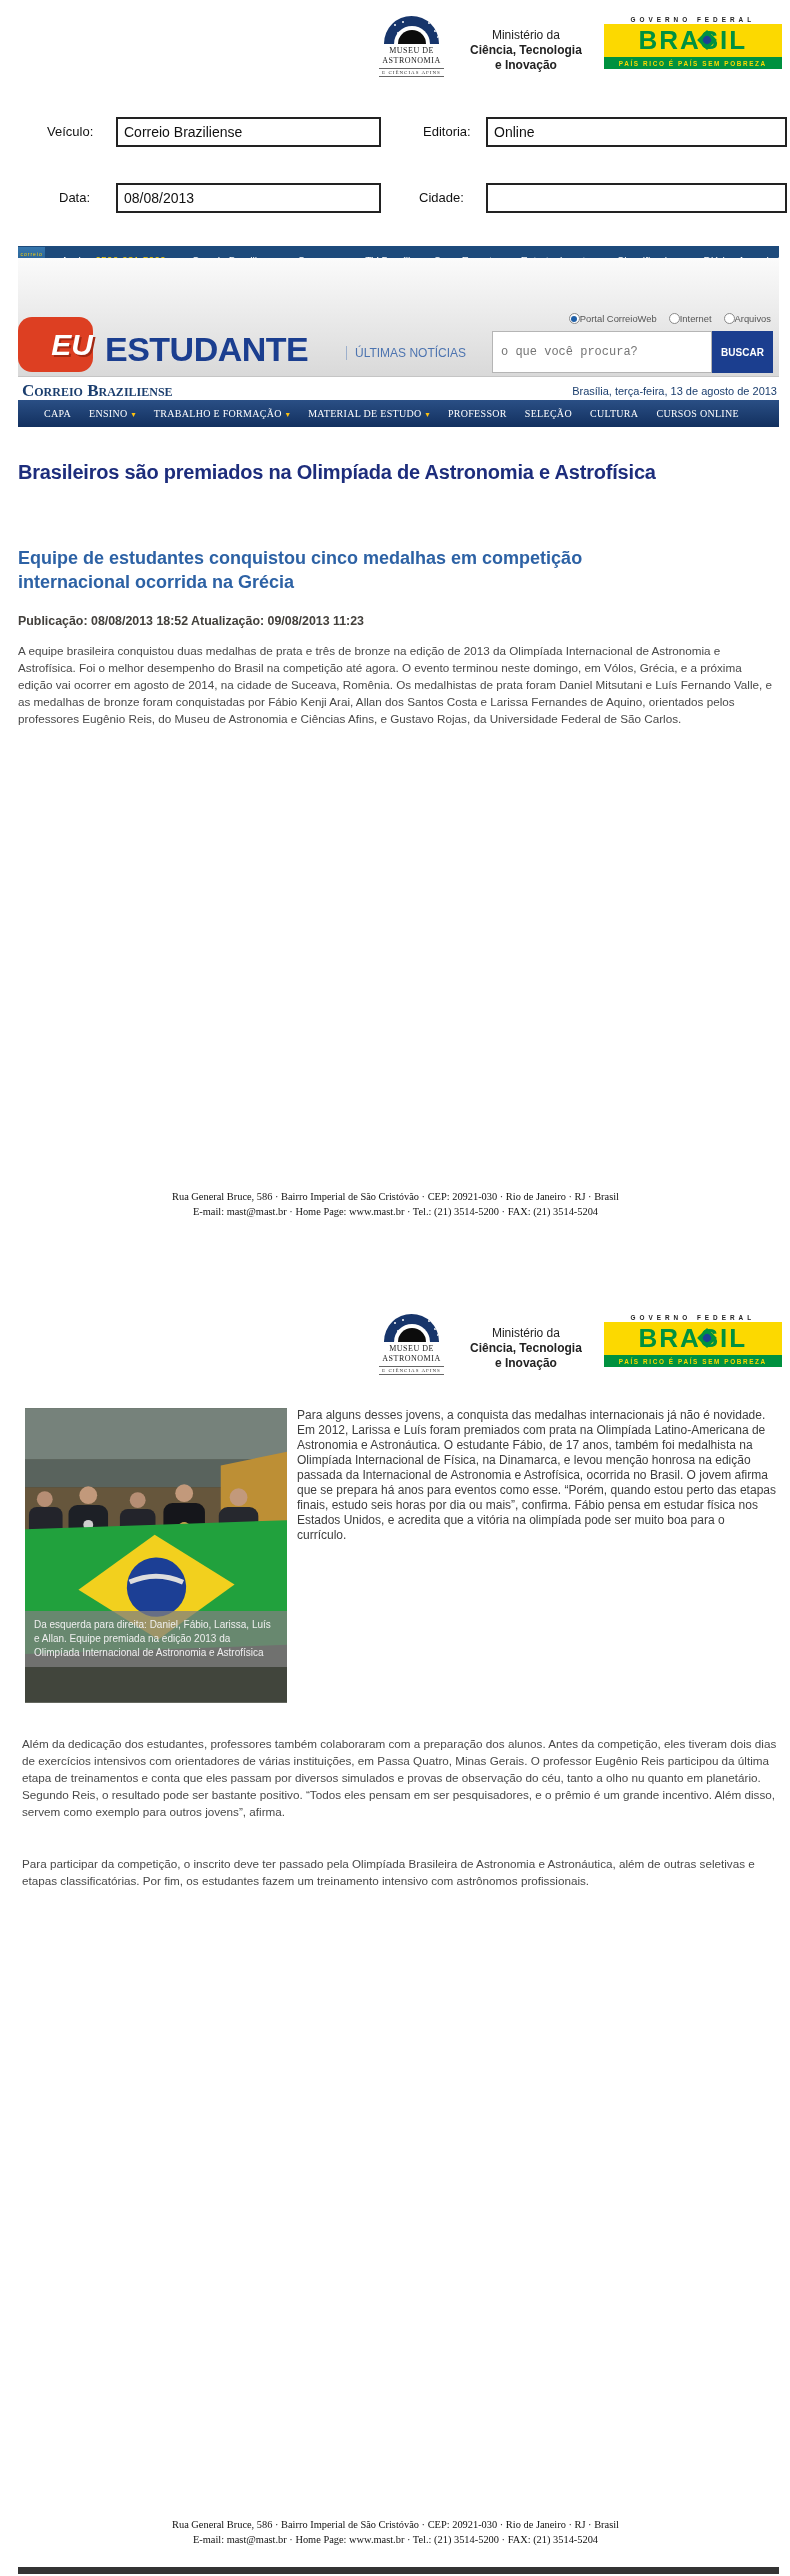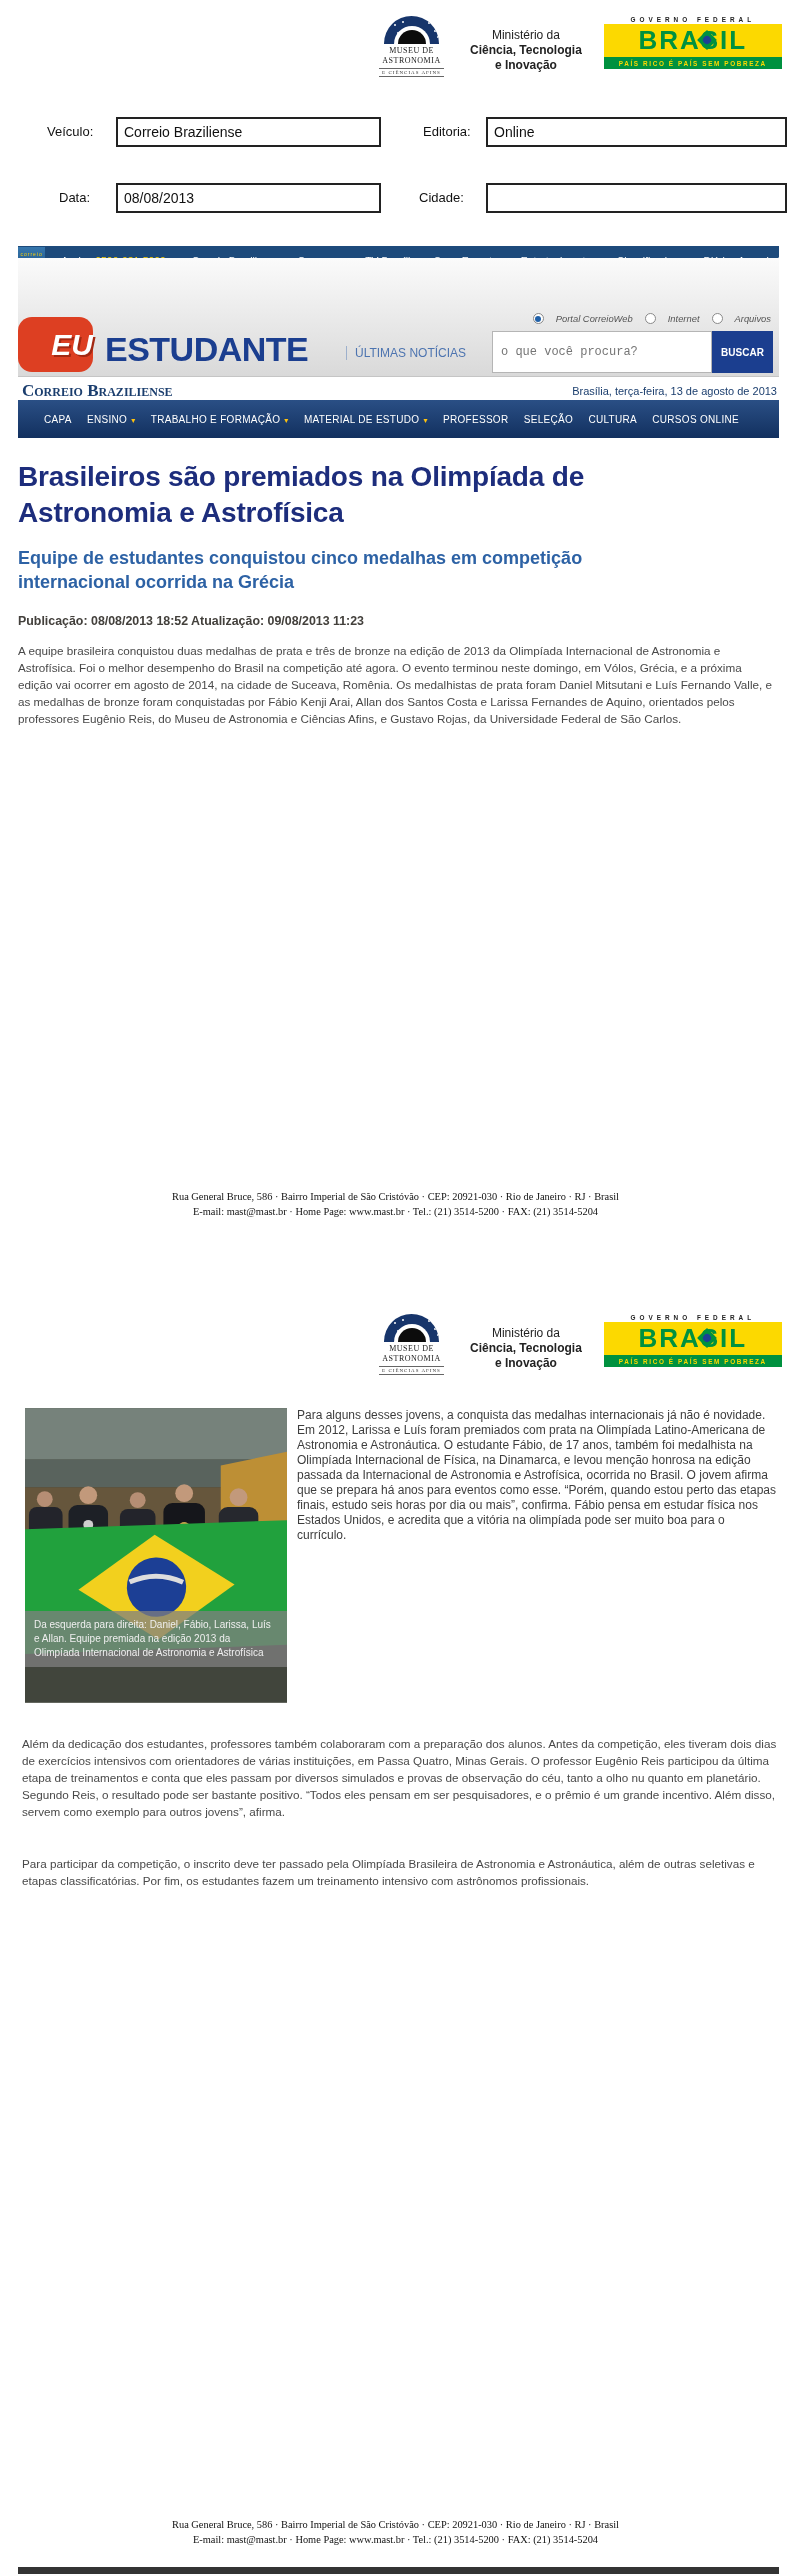--- a/index.html
+++ b/index.html
@@ -40,36 +40,36 @@
   .wsep{width:1px;height:16px;background:rgba(255,255,255,.35);margin:0 4px;}
   .webitem.arr::after{content:"›";color:#f6a800;font-weight:bold;margin-left:4px;}
 
   
   .estband{left:18px;top:258px;width:761px;height:118px;background:linear-gradient(#fbfbfb,#d9d9d9);border-bottom:1px solid #c5c5c5;}
   .eulogo{position:absolute;left:0;bottom:4px;width:75px;height:55px;background:#dd3f22;border-radius:14px;display:flex;align-items:center;justify-content:flex-end;cursor:pointer;}
   .eulogo span{color:#fff;font-size:30px;font-weight:bold;font-style:italic;text-shadow:2px 2px 0 #a32812;}
   .estname{position:absolute;left:87px;bottom:10px;color:#1b3e8f;font-size:34px;font-weight:bold;letter-spacing:-0.5px;line-height:1;cursor:pointer;}
   .esttag{position:absolute;left:328px;bottom:16px;color:#4d74b0;font-size:12px;border-left:1px solid #9db0cc;padding-left:8px;text-align:center;}
   .radios{position:absolute;right:8px;top:55px;display:flex;align-items:center;gap:12px;font-size:9.4px;color:#555;}
-  .radioopt{display:flex;align-items:flex-start;gap:12px;cursor:pointer;font-style:italic;}
+  .radioopt{display:flex;align-items:flex-start;gap:0;cursor:pointer;}
   .radio{position:relative;width:9px;height:9px;border:1px solid #8a8a8a;border-radius:50%;background:#fff;}
   .radio.sel::after{content:"";position:absolute;inset:1.5px;border-radius:50%;background:#2060a8;}
   .searchwrap{position:absolute;right:6px;top:73px;display:flex;}
   .searchinput{width:202px;height:24px;border:1px solid #b5b5b5;background:#fff;font-size:12px;color:#ef4444;padding:8px 8px;font-family:Liberation Mono, monospace;}
   .searchbtn{width:61px;height:42px;background:#1b3e8f;color:#fff;font-size:10px;font-weight:bold;border:0;cursor:pointer;font-family:"Liberation Sans",sans-serif;}
 
   
   .mhbrand{left:22px;top:381px;font-family:"Liberation Serif",serif;font-variant:small-caps;font-weight:bold;font-size:17px;color:#1b3e6e;cursor:pointer;}
   .mhdate{right:14px;top:385px;font-size:11px;color:#1b3e6e;}
-  .menubar{left:18px;top:400px;width:761px;height:38px;background:linear-gradient(#2a4f85,#12305f);display:flex;align-items:center;justify-content:space-between;padding:0 40px 0 26px;box-sizing:border-box;}
+  .menubar{left:18px;top:400px;width:761px;height:27px;background:linear-gradient(#2a4f85,#12305f);display:flex;align-items:center;justify-content:space-between;padding:0 40px 0 26px;box-sizing:border-box;font-family:Liberation Serif, serif;}
   .mi{color:#fff;font-size:10px;letter-spacing:0.3px;white-space:nowrap;cursor:pointer;}
   .mi.dd::after{content:"▾";color:#ffc20e;font-size:8px;margin-left:4px;}
 
   
-  .headline{left:18px;top:459px;width:692px;font-size:28px;font-weight:bold;color:#1d2d7c;line-height:1.3;letter-spacing:-0.2px;}
+  .headline{left:18px;top:459px;width:692px;font-size:20px;font-weight:bold;color:#1d2d7c;line-height:1.3;letter-spacing:-0.2px;}
   .subtitle{left:18px;top:546px;width:573px;font-size:18px;font-weight:bold;color:#2d62a5;line-height:1.35;}
   .publine{left:18px;top:614px;font-size:12.4px;font-weight:bold;color:#43403c;}
   .bodytext{left:18px;top:643px;width:756px;font-size:11.7px;color:#494949;line-height:1.45;}
 
   
   .footer{left:0;width:791px;text-align:center;font-family:"Liberation Serif",serif;font-size:10.4px;color:#111;line-height:1.45;}
 
   
   .photo{left:25px;top:1408px;width:262px;height:259px;}
   .caption{position:absolute;left:0;bottom:0;width:100%;box-sizing:border-box;background:rgba(128,128,128,.75);color:#efefef;font-size:10px;line-height:1.4;padding:7px 9px;}

